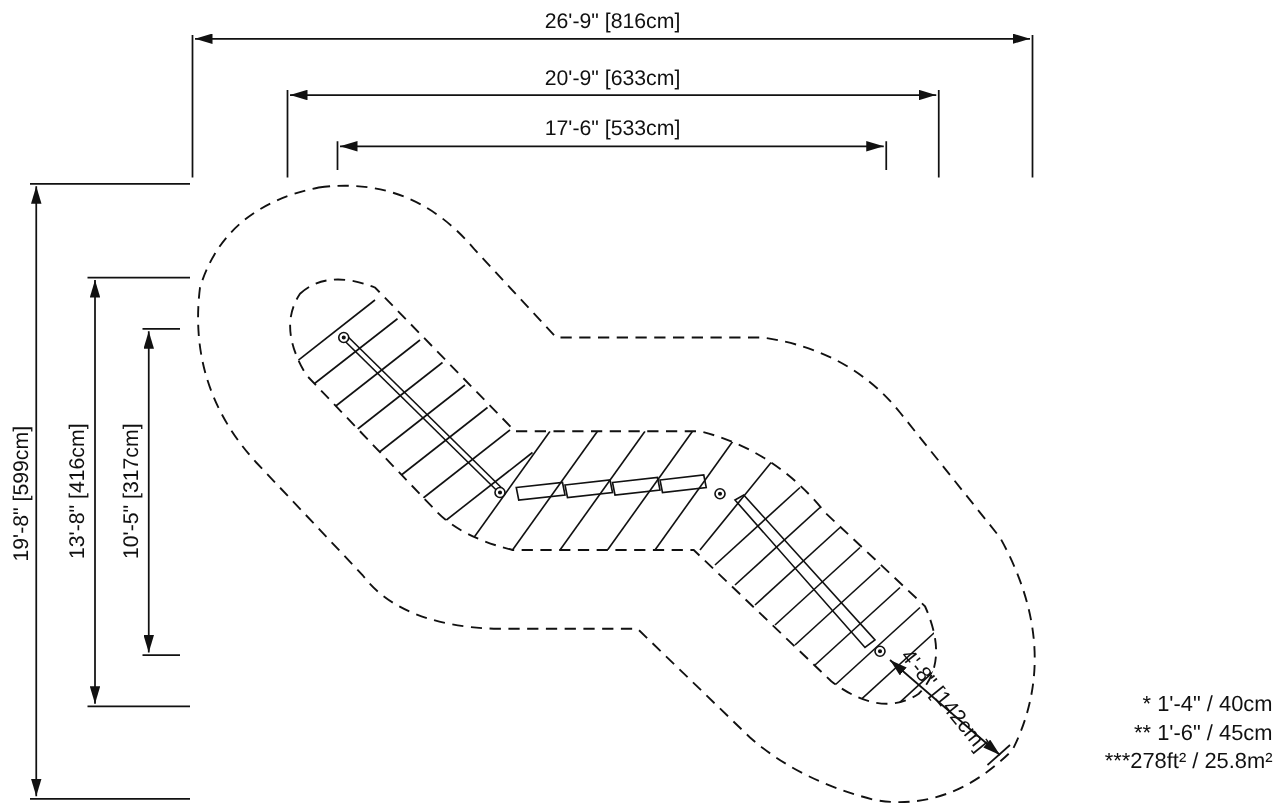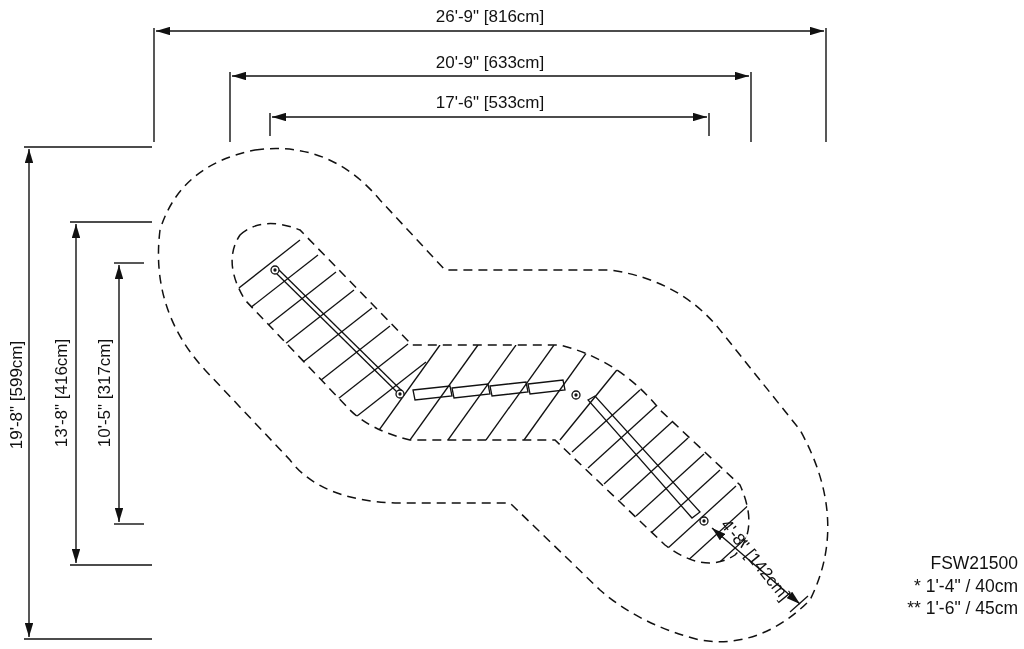--- a/index.html
+++ b/index.html
@@ -111,16 +111,16 @@
   </g>
 
   <g stroke="#111" stroke-width="1.4" fill="none">
     <line x1="712" y1="528" x2="800" y2="604" marker-start="url(#arr)" marker-end="url(#arr)"></line>
     <line x1="790" y1="612" x2="808" y2="596"></line>
   </g>
   <text class="dimtext" x="0" y="0" transform="translate(720,525) rotate(51)">4'-8" [142cm]</text>
 </svg>
 
 <div class="legend">
-  <div>FSW21500</div>
   <div>* 1'-4" / 40cm</div>
   <div>** 1'-6" / 45cm</div>
+  <div>***278ft² / 25.8m²</div>
 </div>
 
 </body></html>

